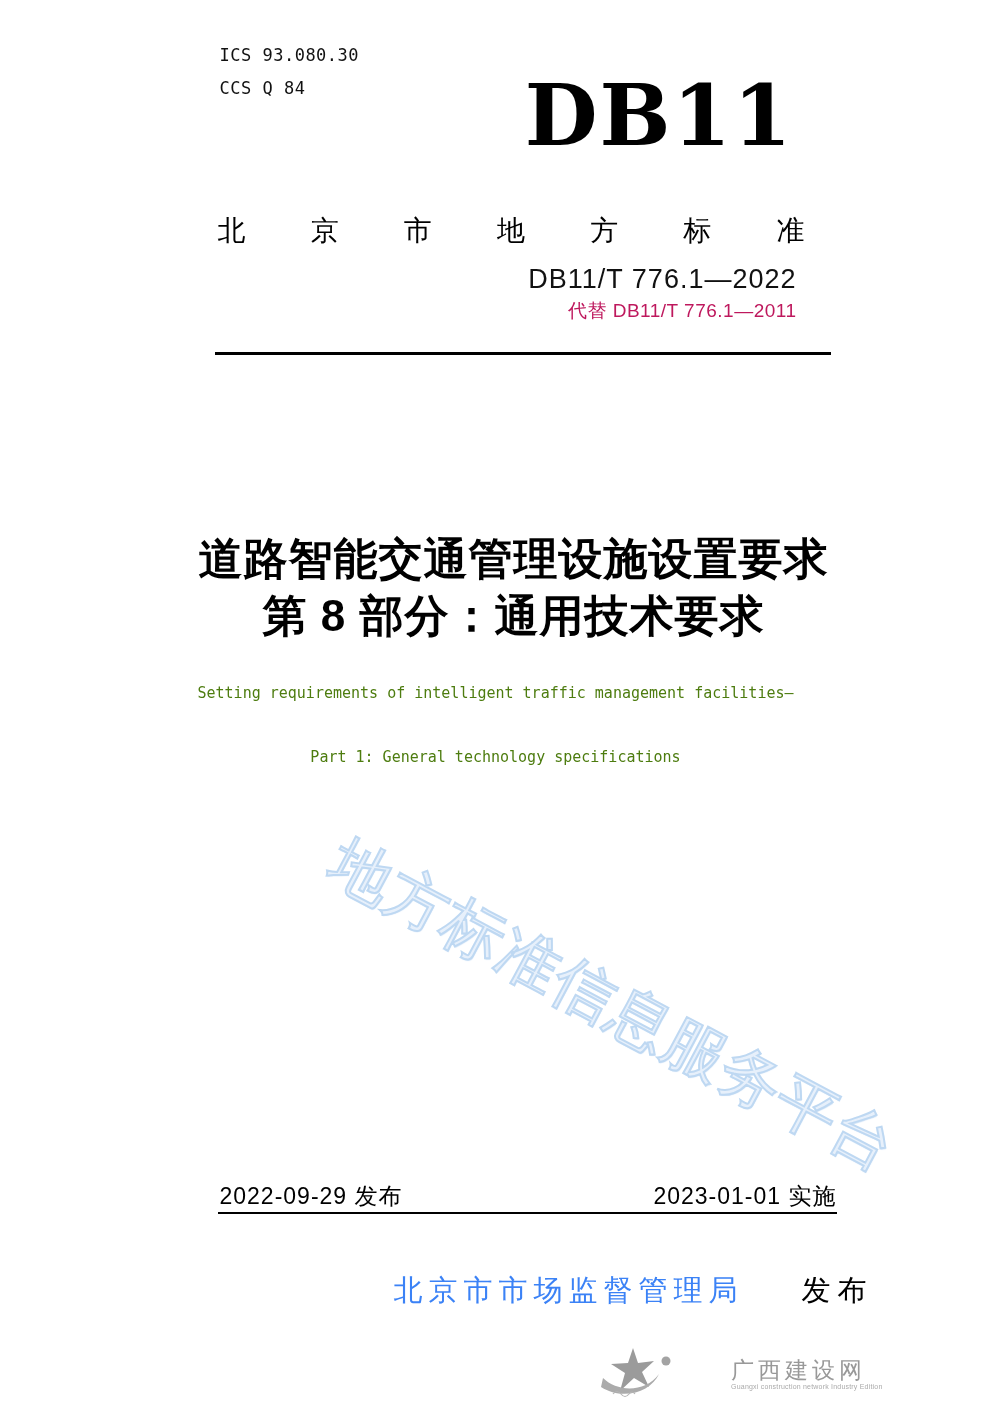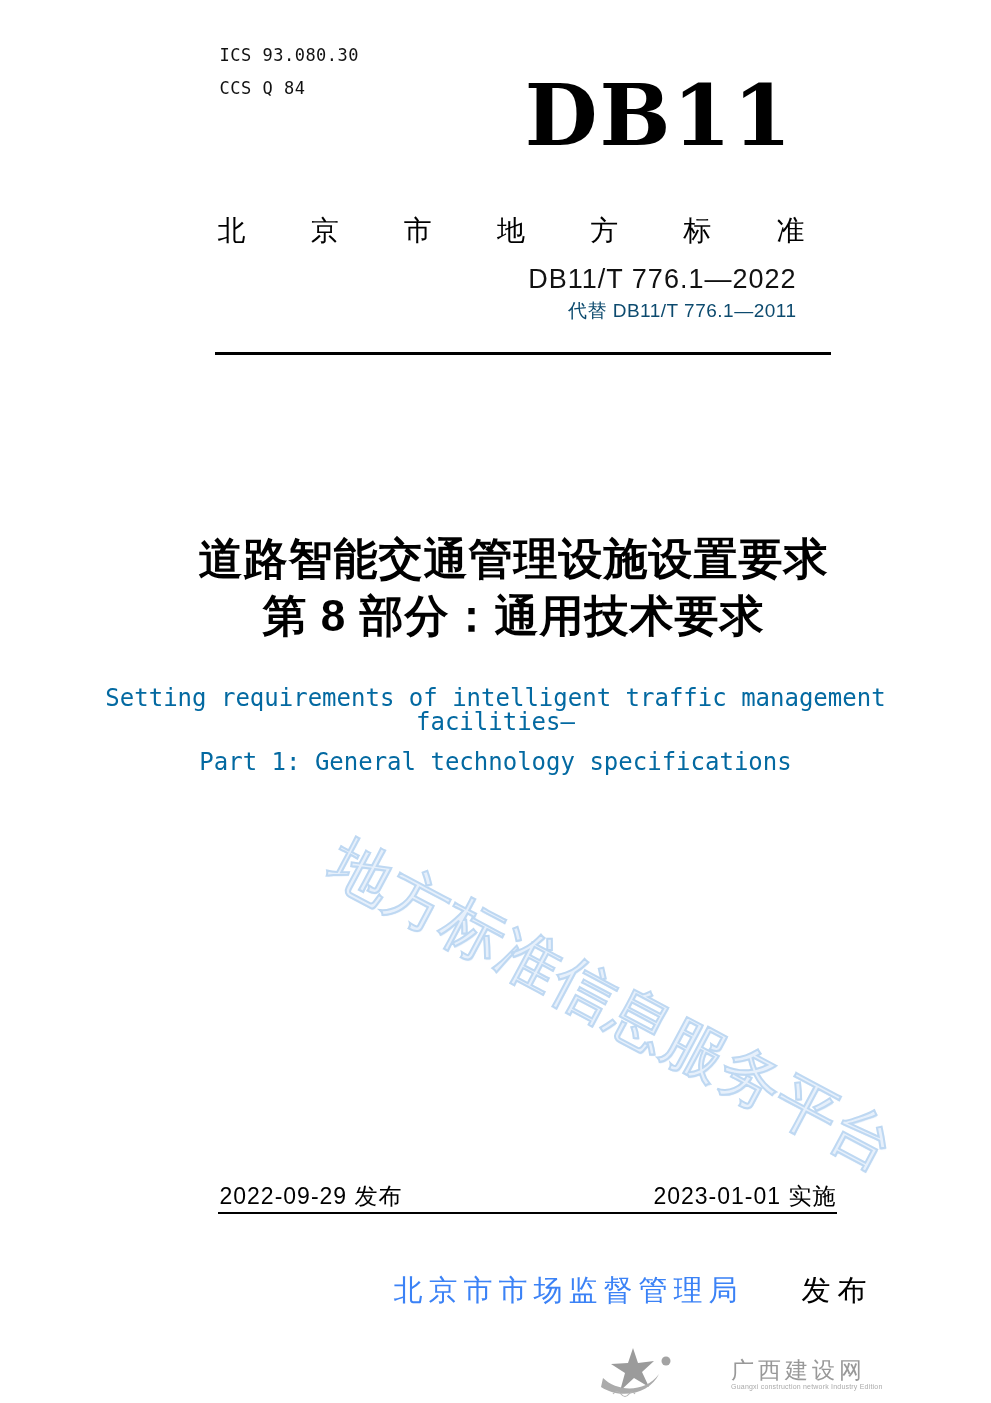--- a/index.html
+++ b/index.html
@@ -49,21 +49,21 @@
     right: 92px; top: 266px;
     font-size: 27px;
     letter-spacing: 1px;
     color: #111;
     margin-left: 7px;
   }
   .std-replaces {
     right: 92px; top: 301px;
     font-size: 19px;
     letter-spacing: 0.5px;
-    color: #0c4a6e;
+    color: #be185d;
   }
 
   .rule-top {
     left: 112px; right: 58px; top: 352px;
     height: 3px; background: #000;
   }
 
   .title-cn {
     left: 0; right: 0;
     text-align: center;
@@ -73,22 +73,22 @@
     color: #000;
     padding-left: 36px;
   }
   .title-cn-1 { top: 537px; }
   .title-cn-2 { top: 594px; }
 
   .title-en {
     left: 0; right: 0;
     text-align: center;
     font-family: "DejaVu Sans Mono", monospace;
-    font-size: 24px;
-    color: #0369a1;
+    font-size: 15px;
+    color: #4d7c0f;
   }
   .title-en-1 { top: 686px; }
   .title-en-2 { top: 750px; }
 
   .watermark {
     left: 246px; top: 830px;
     font-size: 62px;
     letter-spacing: 1px;
     white-space: nowrap;
     transform: rotate(28deg);

